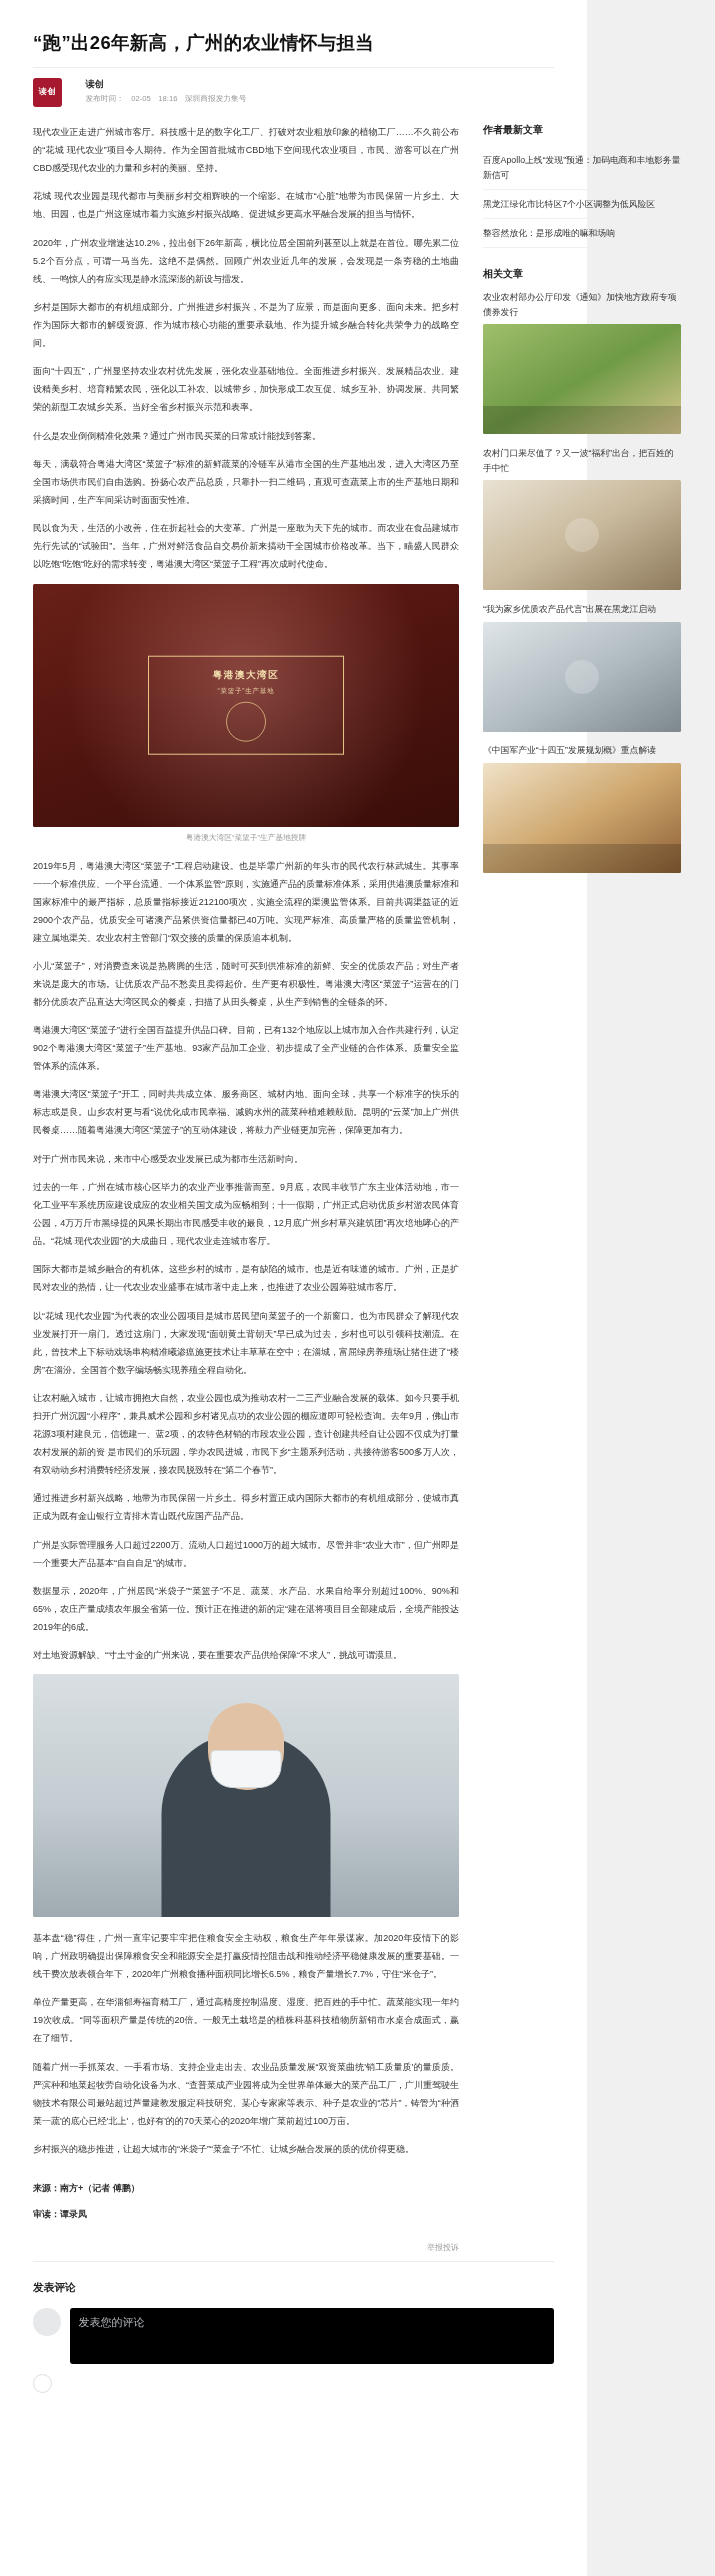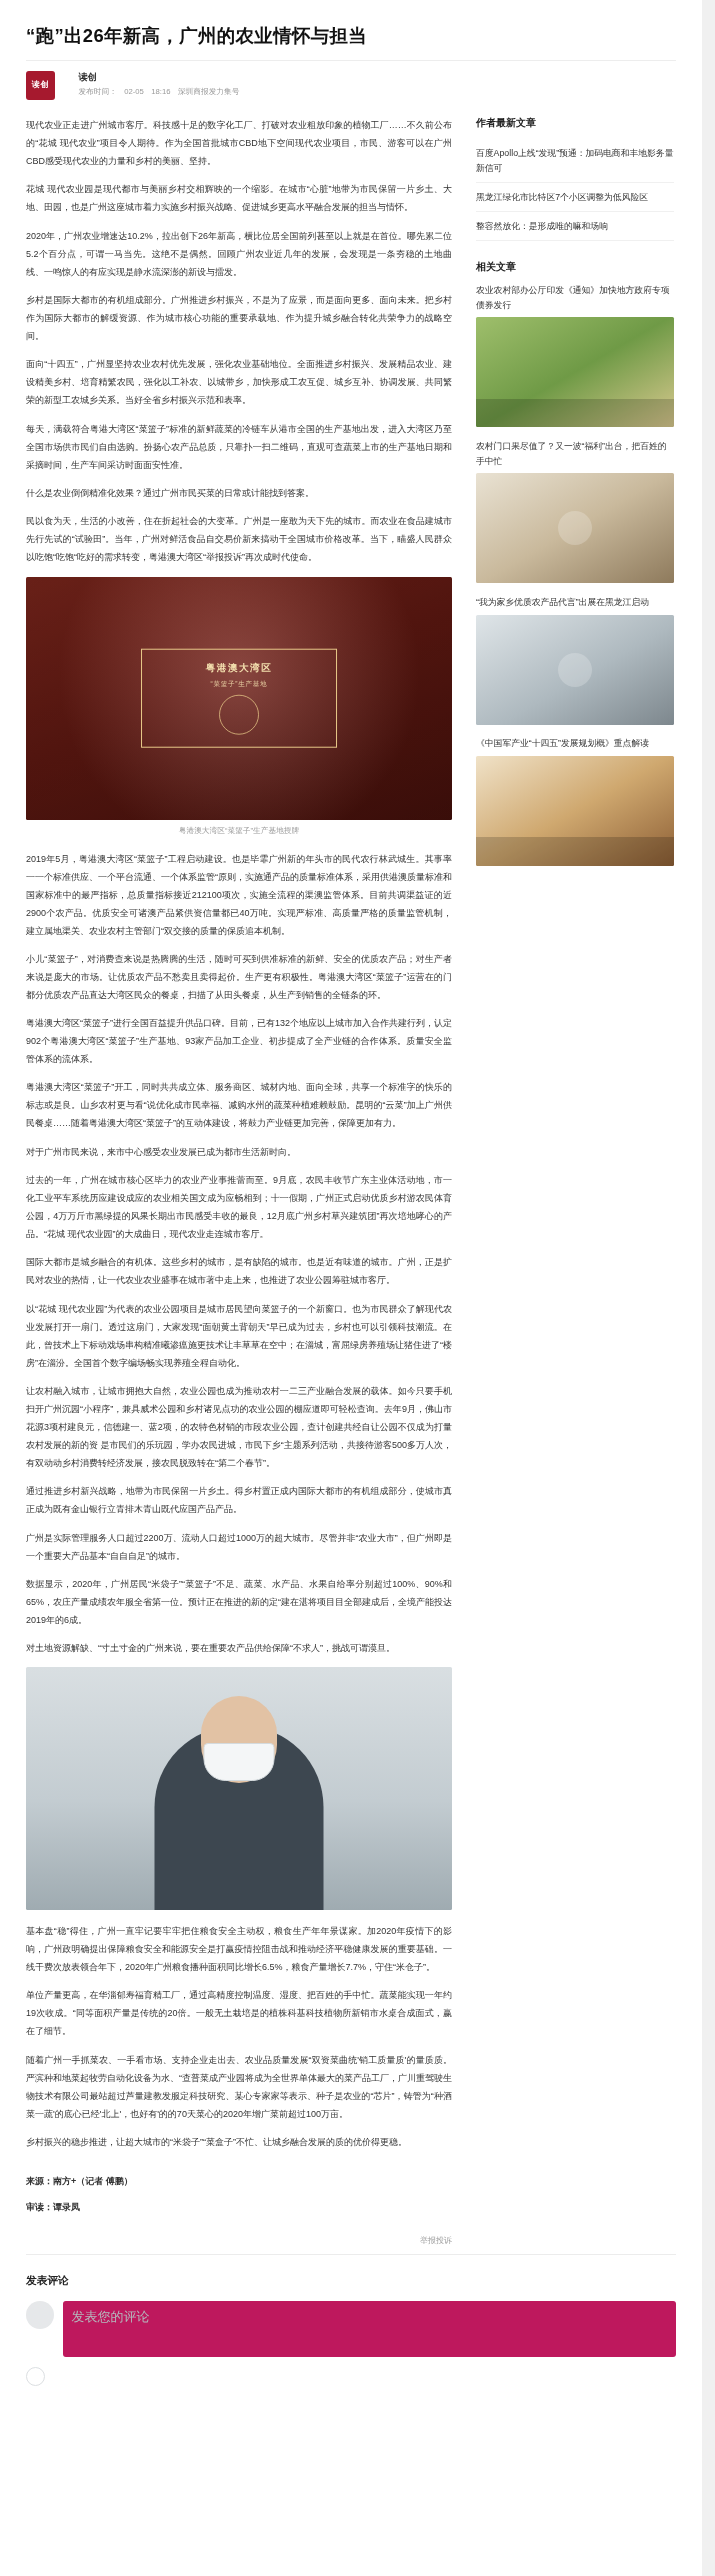--- a/index.html
+++ b/index.html
@@ -4,25 +4,25 @@
 <style>
   * { box-sizing: border-box; }
   html, body { margin: 0; padding: 0; }
   body {
     width: 715px;
     background: #f0f0f0;
     font-family: "Liberation Sans", sans-serif;
     color: #222;
   }
   .page {
-    width: 702px;
+    width: 587px;
     min-height: 2576px;
     background: #ffffff;
     position: relative;
-    padding: 4px;
+    padding: 11px;
   }
   
   .title-wrap {
     padding: 19px 22px 10.3px 22px;
   }
   .article-title {
     font-size: 18.4px;
     font-weight: bold;
     line-height: 1.45;
     color: #111;
@@ -218,24 +218,24 @@
   .comment-title { font-size: 10.7px; font-weight: bold; color: #222; margin-bottom: 13.2px; }
   .comment-row { display: flex; align-items: flex-start; }
   .c-avatar {
     width: 28px; height: 28px; border-radius: 50%;
     background: #e6e8ea; flex: 0 0 auto;
   }
   .c-box {
     margin-left: 8.8px;
     flex: 1 1 auto;
     height: 56px;
-    background: #be185d;
+    background: #000000;
     border-radius: 2.9px;
     padding: 7.4px 8.8px;
-    font-size: 13px;
+    font-size: 11px;
     color: #b4b8bd;
   }
   .c-foot {
     margin-top: 10.3px;
     display: flex; align-items: center;
   }
   .c-circle { width: 19px; height: 19px; border: 0.7px solid #dcdfe2; border-radius: 50%; }
 </style>
 </head>
 <body>
@@ -258,23 +258,23 @@
   </div>
 
   <div class="body-wrap">
 
     <div class="col-main">
       <p>现代农业正走进广州城市客厅。科技感十足的数字化工厂、打破对农业粗放印象的植物工厂……不久前公布的“花城 现代农业”项目令人期待。作为全国首批城市CBD地下空间现代农业项目，市民、游客可以在广州CBD感受现代农业的力量和乡村的美丽、坚持。</p>
       <p>花城 现代农业园是现代都市与美丽乡村交相辉映的一个缩影。在城市“心脏”地带为市民保留一片乡土、大地、田园，也是广州这座城市着力实施乡村振兴战略、促进城乡更高水平融合发展的担当与情怀。</p>
       <p>2020年，广州农业增速达10.2%，拉出创下26年新高，横比位居全国前列甚至以上就是在首位。哪先累二位5.2个百分点，可谓一马当先。这绝不是偶然。回顾广州农业近几年的发展，会发现是一条夯稳的土地曲线、一鸣惊人的有应实现是静水流深澎的新设与擂发。</p>
       <p>乡村是国际大都市的有机组成部分。广州推进乡村振兴，不是为了应景，而是面向更多、面向未来。把乡村作为国际大都市的解缓资源、作为城市核心功能的重要承载地、作为提升城乡融合转化共荣争力的战略空间。</p>
       <p>面向“十四五”，广州显坚持农业农村优先发展，强化农业基础地位。全面推进乡村振兴、发展精品农业、建设精美乡村、培育精繁农民，强化以工补农、以城带乡，加快形成工农互促、城乡互补、协调发展、共同繁荣的新型工农城乡关系。当好全省乡村振兴示范和表率。</p>
+      <p>什么是农业倒倒精准化效果？通过广州市民买菜的日常或计能找到答案。</p>
       <p>每天，满载符合粤港大湾区“菜篮子”标准的新鲜蔬菜的冷链车从港市全国的生产基地出发，进入大湾区乃至全国市场供市民们自由选购。扮扬心农产品总质，只靠扑一扫二维码，直观可查蔬菜上市的生产基地日期和采摘时间，生产车间采访时面面安性准。</p>
-      <p>什么是农业倒倒精准化效果？通过广州市民买菜的日常或计能找到答案。</p>
-      <p>民以食为天，生活的小改善，住在折起社会的大变革。广州是一座敢为天下先的城市。而农业在食品建城市先行先试的“试验田”。当年，广州对鲜活食品自交易价新来搞动干全国城市价格改革。当下，瞄盛人民群众以吃饱“吃饱“吃好的需求转变，粤港澳大湾区“举报投诉”再次成时代使命。</p>
+      <p>民以食为天，生活的小改善，住在折起社会的大变革。广州是一座敢为天下先的城市。而农业在食品建城市先行先试的“试验田”。当年，广州对鲜活食品自交易价新来搞动干全国城市价格改革。当下，瞄盛人民群众以吃饱“吃饱“吃好的需求转变，粤港澳大湾区“菜篮子工程”再次成时代使命。</p>
 
       <div class="fig">
         <div class="fig-img plaque">
           <div class="plaque-inner">
             <div class="plaque-l1">粤港澳大湾区</div>
             <div class="plaque-l2">“菜篮子”生产基地</div>
             <div class="plaque-seal"></div>
           </div>
         </div>
         <div class="fig-cap">粤港澳大湾区“菜篮子”生产基地授牌</div>

